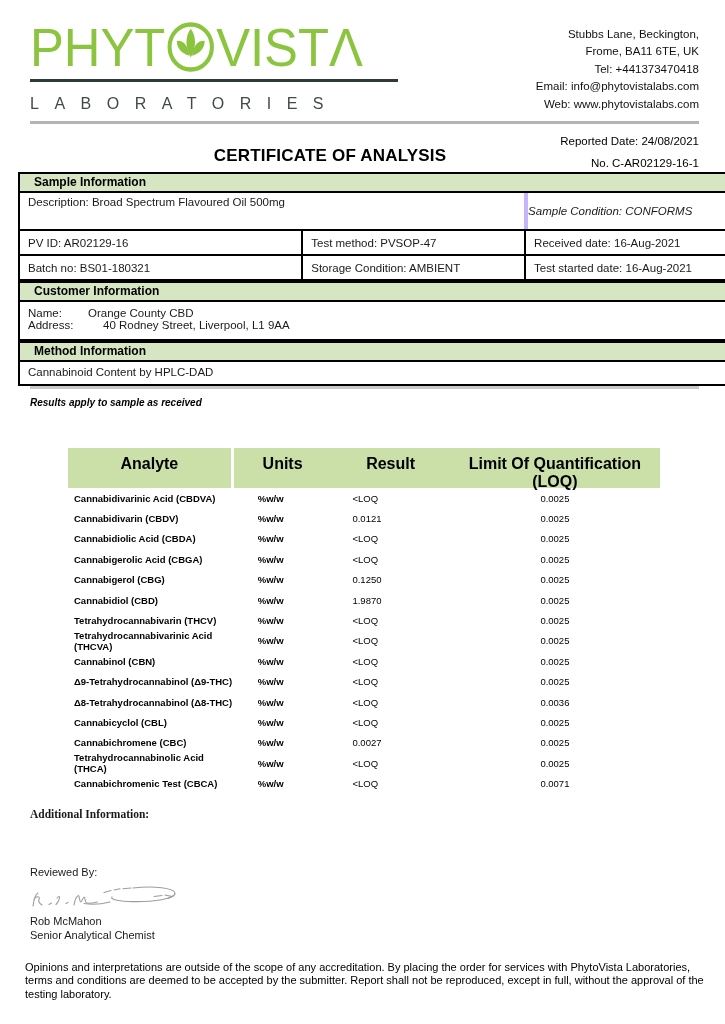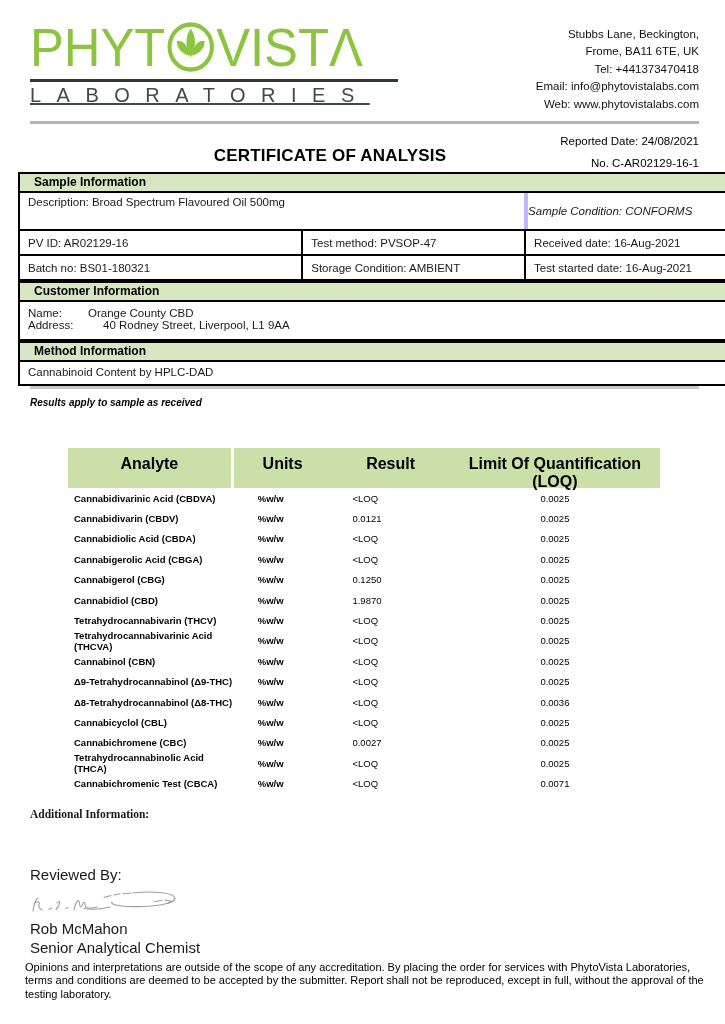--- a/index.html
+++ b/index.html
@@ -7,21 +7,21 @@
   body { font-family:"Liberation Sans", sans-serif; color:#1a1a1a; }
   .page { position:relative; width:725px; height:1024px; background:#fff; overflow:hidden; }
 
   
   .header { position:absolute; top:20px; left:30px; right:26px; display:flex; justify-content:space-between; }
   .logo { width:372px; }
   .logo-word { display:flex; align-items:center; color:#8bc53f; font-size:54px; line-height:1;
                font-weight:400; letter-spacing:0px; transform:scaleX(0.94); transform-origin:left center; white-space:nowrap; }
   .logo-word .leaf { width:52px; height:52px; margin:0 1px; }
   .logo-rule { margin-top:5px; height:3px; background:#30393a; width:368px; }
-  .logo-sub { margin-top:2px; font-size:20px; color:#414a48; letter-spacing:15.5px; white-space:nowrap; font-weight:400;text-decoration:underline; }
+  .logo-sub { margin-top:13px; font-size:16px; color:#414a48; letter-spacing:15.5px; white-space:nowrap; font-weight:400; }
   .contact { text-align:right; font-size:11.5px; line-height:1.52; padding-top:6px; color:#111; }
   .header-rule { position:absolute; top:121px; left:30px; right:26px; height:3px; background:#b4b4b4; }
 
   
   .coa-title { position:absolute; top:146px; left:100px; width:460px; text-align:center;
                font-size:17px; font-weight:700; letter-spacing:0.2px; color:#000; }
   .report-meta { position:absolute; top:131px; right:26px; text-align:right; font-size:11.5px; line-height:1.9; color:#000; }
 
   
   .info-table { position:absolute; top:172px; left:18px; width:716px; border:2px solid #000; font-size:11.5px; background:#fff; }
@@ -57,21 +57,21 @@
   .rh3 { flex:0 0 20%; }
   .rh4 { flex:1; }
   .rrow { display:flex; height:20.4px; align-items:center; font-size:9.5px; color:#000; }
   .rc1 { flex:0 0 28%; font-weight:700; padding-left:6px; }
   .rc2 { flex:0 0 16.5%; font-weight:700; padding-left:24px; }
   .rc3 { flex:0 0 20%; padding-left:21px; }
   .rc4 { flex:1; text-align:center; }
 
   
   .addl { position:absolute; top:808px; left:30px; font-size:11.5px; font-weight:700;font-family:Liberation Serif, serif; }
-  .signoff { position:absolute; top:866px; left:30px; font-size:15px; line-height:1.25; }
+  .signoff { position:absolute; top:866px; left:30px; font-size:11px; line-height:1.25; }
   .sig-svg { display:block; margin:3px 0 2px -4px; }
   .footer { position:absolute; top:961px; left:25px; width:686px; font-size:11px; line-height:1.22; color:#000; }
 </style>
 </head>
 <body>
 
 <div class="page">
 
   <div class="header">
     <div class="logo">

